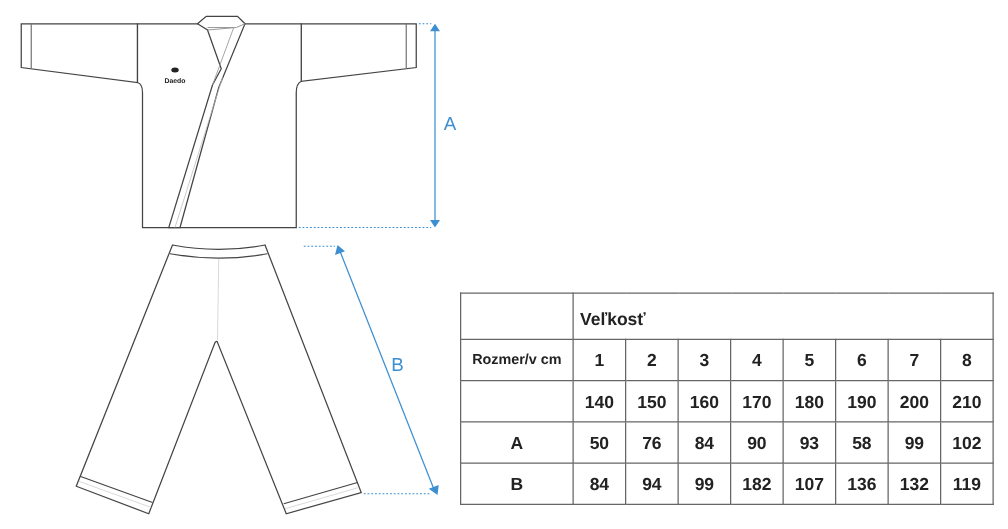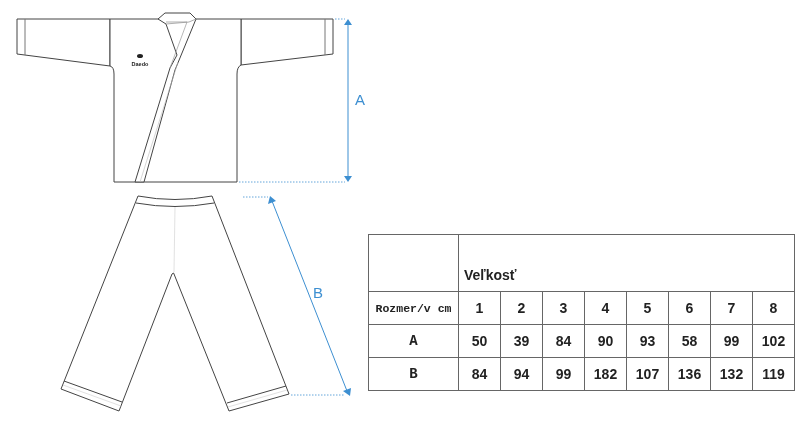--- a/index.html
+++ b/index.html
@@ -8,24 +8,24 @@
   .dim-label { position: absolute; font-family: "Liberation Sans", sans-serif; font-size: 15px; color: #3d8fd1; }
   #size-table {
     position: absolute; left: 368px; top: 234px;
     border-collapse: collapse; table-layout: fixed;
     font-family: "Liberation Sans", sans-serif; font-weight: bold; color: #222;
   }
   #size-table td {
     border: 1.4px solid #666; height: 32px; padding: 0; text-align: center;
     font-size: 14px;
   }
-  #size-table td.rowhead { width: 89px; font-family: Liberation Mono, monospace; }
+  #size-table td.rowhead { width: 89px; }
   #size-table td.rowhead.small { font-size: 11.5px; }
   #size-table td.num { width: 41px; }
-  #size-table td.title { text-align: left; padding-left: 5px; font-size: 14px; padding-top: 24px; }
+  #size-table td.title { text-align: left; padding-left: 5px; font-size: 14px; padding-top: 4px; }
 </style>
 </head>
 <body>
 
 <svg id="illustration" viewBox="0 0 806 423" xmlns="http://www.w3.org/2000/svg">
 
   <g fill="#fff" stroke="#444" stroke-width="1">
 
     <path d="M17,19 L110,19 L110,66 L17,54 Z"></path>
     <line x1="25" y1="19" x2="25" y2="55" stroke="#777"></line>
@@ -87,23 +87,34 @@
     <td class="num">1</td>
     <td class="num">2</td>
     <td class="num">3</td>
     <td class="num">4</td>
     <td class="num">5</td>
     <td class="num">6</td>
     <td class="num">7</td>
     <td class="num">8</td>
   </tr>
   <tr>
+    <td class="rowhead"></td>
+    <td class="num">140</td>
+    <td class="num">150</td>
+    <td class="num">160</td>
+    <td class="num">170</td>
+    <td class="num">180</td>
+    <td class="num">190</td>
+    <td class="num">200</td>
+    <td class="num">210</td>
+  </tr>
+  <tr>
     <td class="rowhead">A</td>
     <td class="num">50</td>
-    <td class="num">39</td>
+    <td class="num">76</td>
     <td class="num">84</td>
     <td class="num">90</td>
     <td class="num">93</td>
     <td class="num">58</td>
     <td class="num">99</td>
     <td class="num">102</td>
   </tr>
   <tr>
     <td class="rowhead">B</td>
     <td class="num">84</td>

